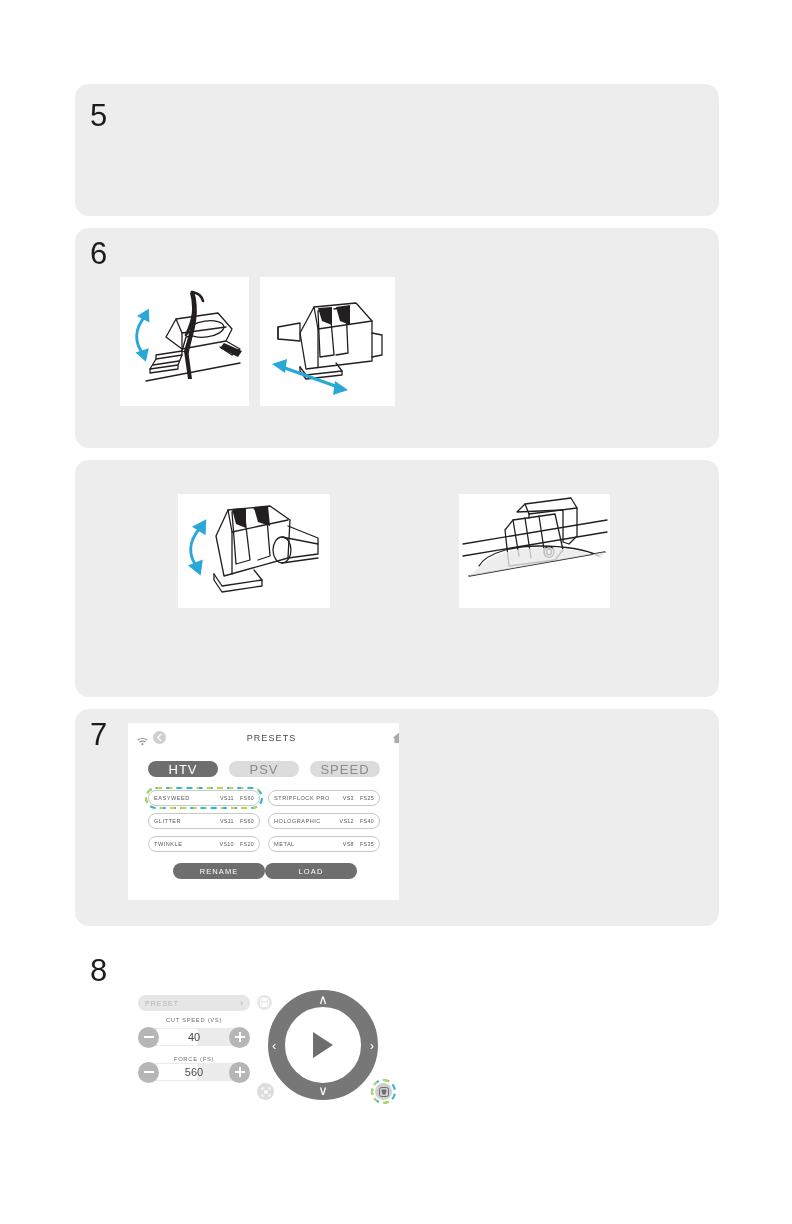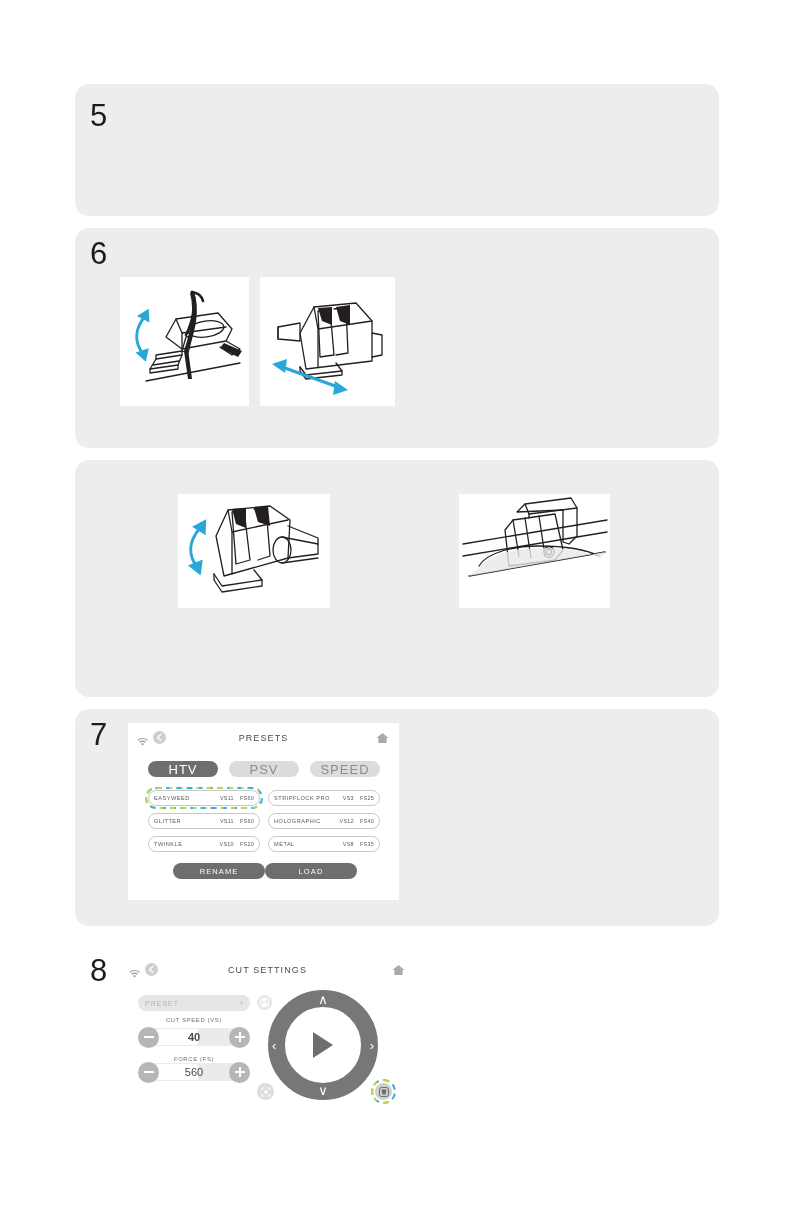--- a/index.html
+++ b/index.html
@@ -70,20 +70,21 @@
   }
   #screen-presets { left: 128px; top: 723px; width: 271px; height: 177px; }
   #screen-cut     { left: 120px; top: 955px; width: 295px; height: 175px; }
 
   
   .statusbar {
     position: absolute;
     left: 0; top: 0;
     width: 100%;
     height: 30px;
+    padding-left: 16px;
   }
   .wifi-icon  { position: absolute; left: 9px;  top: 9px; }
   .back-icon  { position: absolute; left: 25px; top: 7px; }
   .home-icon  { position: absolute; right: 10px; top: 7px; }
   .screen-title {
     position: absolute;
     left: 0; right: 0;
     top: 10px;
     text-align: center;
     font-size: 9px;
@@ -250,21 +251,21 @@
   #lbl-force { top: 101px; }
 
   .stepper {
     position: absolute;
     left: 18px;
     width: 112px;
     height: 22px;
     display: flex;
     align-items: center;
   }
-  #stepper-speed { top: 71px; font-weight: bold; }
+  #stepper-speed { top: 71px; }
   #stepper-force { top: 106px; text-decoration: underline; }
 
   .stepper-track {
     position: absolute;
     left: 10px; right: 10px;
     top: 2px; bottom: 2px;
     background: #ebebeb;
     border-radius: 3px;
   }
   .step-btn {
@@ -555,41 +556,20 @@
 
     <div class="preset-actions">
       <div class="pill-btn">RENAME</div>
       <div class="pill-btn">LOAD</div>
     </div>
   </div>
 
   <div class="step-num" id="num-8">8</div>
 
   <div class="device" id="screen-cut">
-    <div class="statusbar">
-      <span class="wifi-icon">
-        <svg width="11" height="9" viewBox="0 0 11 9">
-          <path d="M1 3 C3.2 1, 7.8 1, 10 3" stroke="#9a9a9a" stroke-width="1.1" fill="none" stroke-linecap="round"></path>
-          <path d="M2.7 5 C4.1 3.8, 6.9 3.8, 8.3 5" stroke="#9a9a9a" stroke-width="1.1" fill="none" stroke-linecap="round"></path>
-          <circle cx="5.5" cy="7.2" r="1.1" fill="#9a9a9a"></circle>
-        </svg>
-      </span>
-      <span class="back-icon">
-        <svg width="13" height="13" viewBox="0 0 13 13">
-          <circle cx="6.5" cy="6.5" r="6.5" fill="#cfcfcf"></circle>
-          <path d="M7.8 3.6 L4.6 6.5 L7.8 9.4" stroke="#ffffff" stroke-width="1.4" fill="none" stroke-linecap="round" stroke-linejoin="round"></path>
-        </svg>
-      </span>
-      <span class="screen-title">CUT SETTINGS</span>
-      <span class="home-icon">
-        <svg width="13" height="12" viewBox="0 0 13 12">
-          <path d="M6.5 1 L12.5 6 L10.6 6 L10.6 11 L2.4 11 L2.4 6 L0.5 6 Z" fill="#aaaaaa"></path>
-        </svg>
-      </span>
-    </div>
 
     <div class="preset-bar">
       <span class="preset-bar-label">PRESET</span>
       <span class="chev">›</span>
     </div>
 
     <div class="save-btn">
       <svg width="9" height="9" viewBox="0 0 9 9">
         <rect x="0.6" y="0.6" width="7.8" height="7.8" rx="1.2" fill="none" stroke="#ffffff" stroke-width="1"></rect>
         <rect x="2.6" y="0.6" width="3.8" height="3" fill="#ffffff"></rect>

